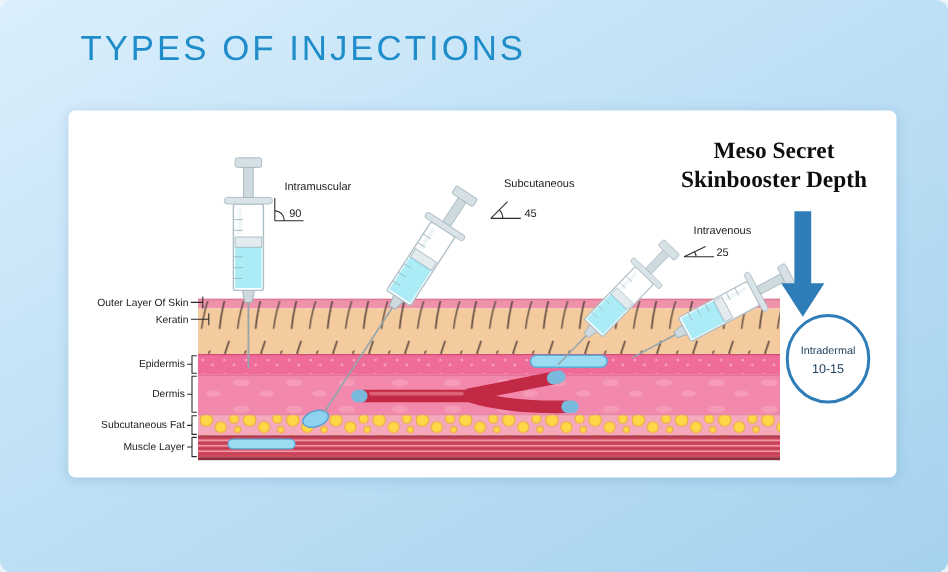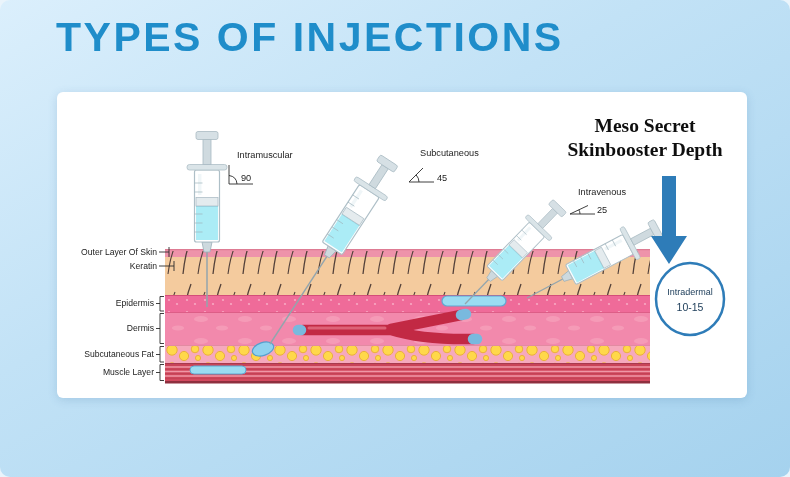--- a/index.html
+++ b/index.html
@@ -1,19 +1,19 @@
 <!DOCTYPE html>
 <html><head>
 <meta charset="utf-8">
 <style>
   html,body{margin:0;padding:0;background:#eaf4fb;}
   .page{position:relative;width:790px;height:477px;overflow:hidden;border-radius:10px;
         background:linear-gradient(150deg,#dbeffc 0%,#c2e2f6 40%,#a5d2ee 100%);
         font-family:"Liberation Sans",sans-serif;}
-  .title{position:absolute;left:56px;top:14px;margin:0;font-size:41px;font-weight:700;
+  .title{position:absolute;left:56px;top:14px;margin:11px;font-size:29px;font-weight:400;
          letter-spacing:2.5px;color:#1f8dca;white-space:nowrap;}
   .panel{position:absolute;left:57px;top:92px;width:690px;height:306px;background:#ffffff;
          border-radius:6px;box-shadow:0 2px 10px rgba(60,110,160,.20);}
   svg{display:block;}
   .headline{font-family:"Liberation Serif",serif;font-weight:600;font-size:19.5px;fill:#0e0e0e;}
   .lbl{font-size:8.6px;fill:#1c1c1c;}
   .inj{font-size:9.2px;fill:#1c1c1c;}
   .num{font-size:9.2px;fill:#1c1c1c;}
   .circ-name{font-size:9px;fill:#23425e;}
   .circ-num{font-size:10.5px;fill:#23425e;}

